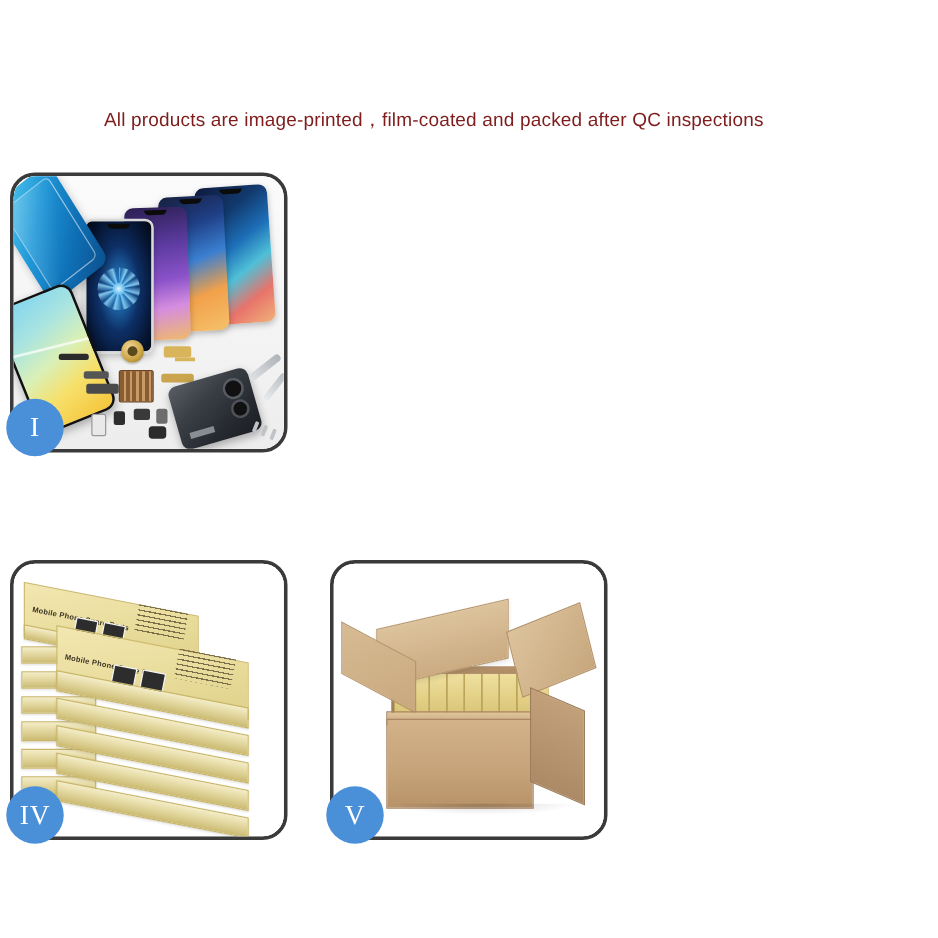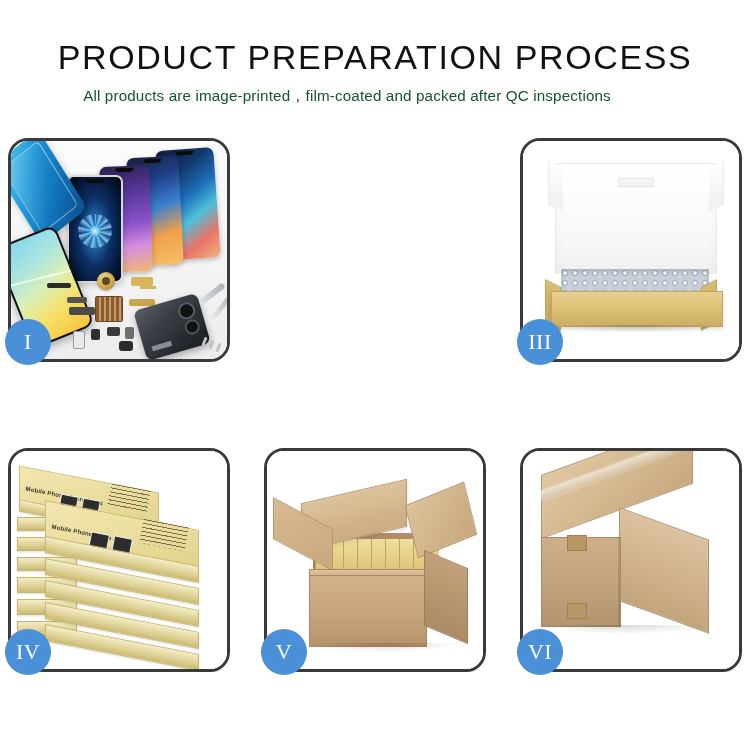--- a/index.html
+++ b/index.html
@@ -22,21 +22,21 @@
     color:#111111;
     font-family:"Liberation Sans", sans-serif;
     white-space:nowrap;
   }
   #page-subtitle{
     position:absolute; left:0; top:86px; width:694px;
     text-align:center;
     font-size:15.2px;
     font-weight:400;
     letter-spacing:0.15px;
-    color:#14532d;
+    color:#7f1d1d;
     white-space:nowrap;
   }
 
   
   #grid{
     position:absolute;
     left:8px; top:138px;
     width:734px; height:560px;
   }
   .panel{
@@ -400,21 +400,20 @@
   .c6-tab2{position:absolute;left:44px;top:152px;width:18px;height:14px;
     background:#b79566;border:1px solid #a2804f;}
   .c6-seam{position:absolute;left:95px;top:86px;width:2px;height:88px;background:rgba(0,0,0,.12);}
   .c6-shadow{position:absolute;left:22px;top:174px;width:160px;height:9px;
     background:radial-gradient(ellipse at 50% 0%,rgba(0,0,0,.15),rgba(0,0,0,0) 72%);}
 </style>
 </head>
 <body>
 
 <div id="header">
-  <div id="page-title">PRODUCT PREPARATION PROCESS</div>
   <div id="page-subtitle">All products are image-printed，film-coated and packed after QC inspections</div>
 </div>
 
 <div id="grid">
 
   <div class="panel p-c0 p-r0">
     <div class="panel-clip">
       <div class="bg-light"></div>
 
       <div class="phone ph-a">
@@ -456,34 +455,20 @@
           <i style="left:7px;top:3px"></i>
           <i style="left:14px;top:6px"></i>
       </div>
       <div class="tool"></div>
       <div class="tool2"></div>
     </div>
     <div class="badge">I</div>
   </div>
 
 
-  <div class="panel p-c2 p-r0">
-    <div class="panel-clip">
-      <div class="b3-bg"></div>
-      <div class="b3-lid">
-        <span class="b3-tab"></span>
-      </div>
-      <div class="b3-inner"></div>
-      <div class="b3-left"></div>
-      <div class="b3-right"></div>
-      <div class="b3-front"></div>
-      <div class="b3-shadow"></div>
-    </div>
-    <div class="badge">III</div>
-  </div>
 
   <div class="panel p-c0 p-r1">
     <div class="panel-clip">
       <div class="b4-bg"></div>
 
       <div class="kbox" style="left:6px;  top:66px;  width:58px; height:12px;">
           <span class="side"></span>
         </div>
       <div class="kbox" style="left:6px;  top:86px;  width:58px; height:12px;">
           <span class="side"></span>
@@ -554,28 +539,14 @@
       <div class="c5-flapL"></div>
       <div class="c5-flapR"></div>
       <div class="c5-lip"></div>
       <div class="c5-body"></div>
       <div class="c5-sideR"></div>
       <div class="c5-shadow"></div>
     </div>
     <div class="badge">V</div>
   </div>
 
-  <div class="panel p-c2 p-r1">
-    <div class="panel-clip">
-      <div class="b6-bg"></div>
-      <div class="c6-top"></div>
-      <div class="c6-tape-top"></div>
-      <div class="c6-right"></div>
-      <div class="c6-left"></div>
-      <div class="c6-seam"></div>
-      <div class="c6-tab1"></div>
-      <div class="c6-tab2"></div>
-      <div class="c6-shadow"></div>
-    </div>
-    <div class="badge">VI</div>
-  </div>
 
 </div>
 
 </body></html>

